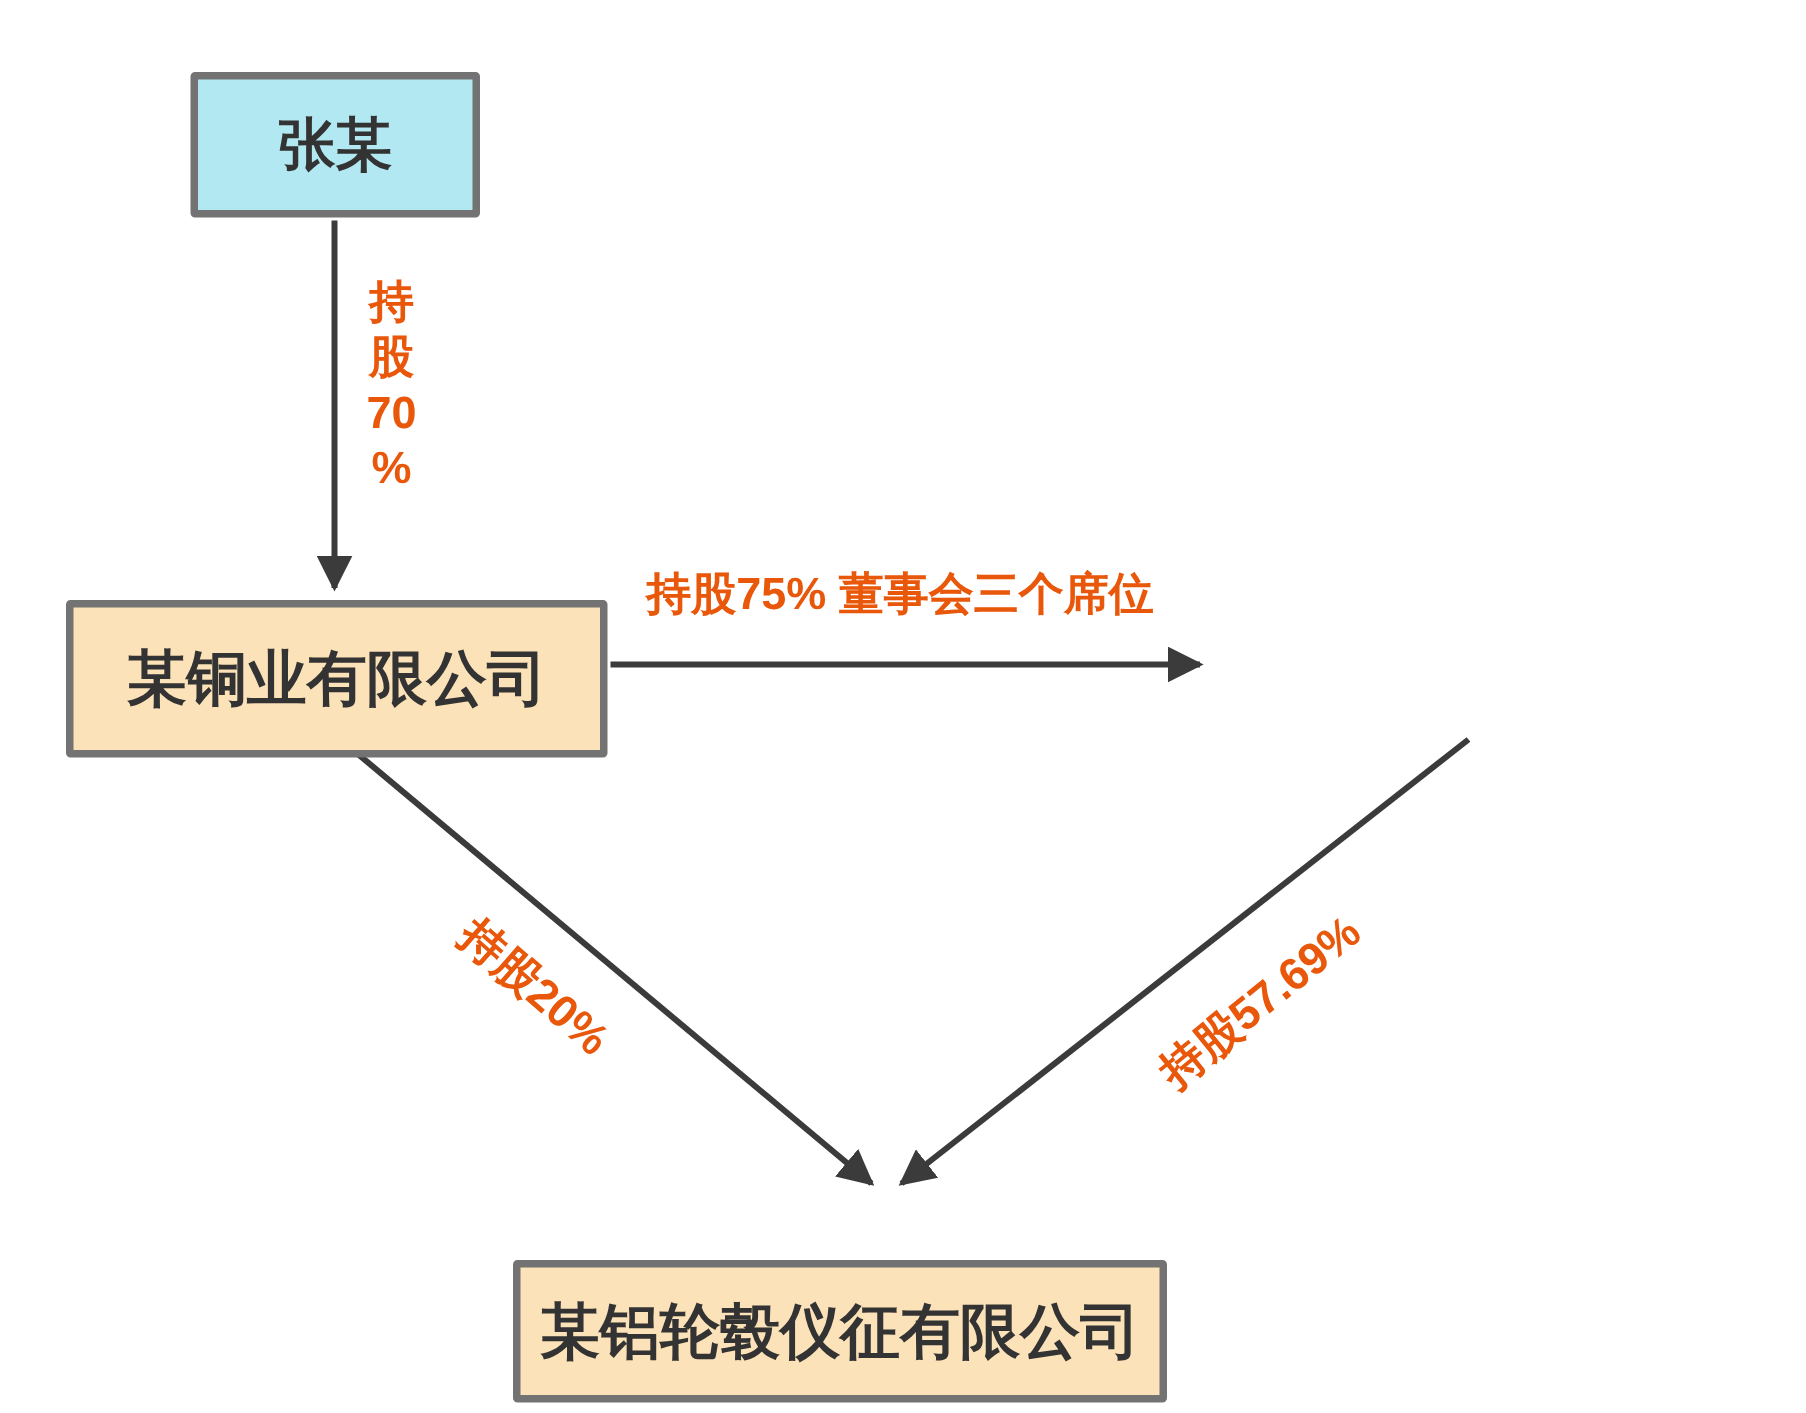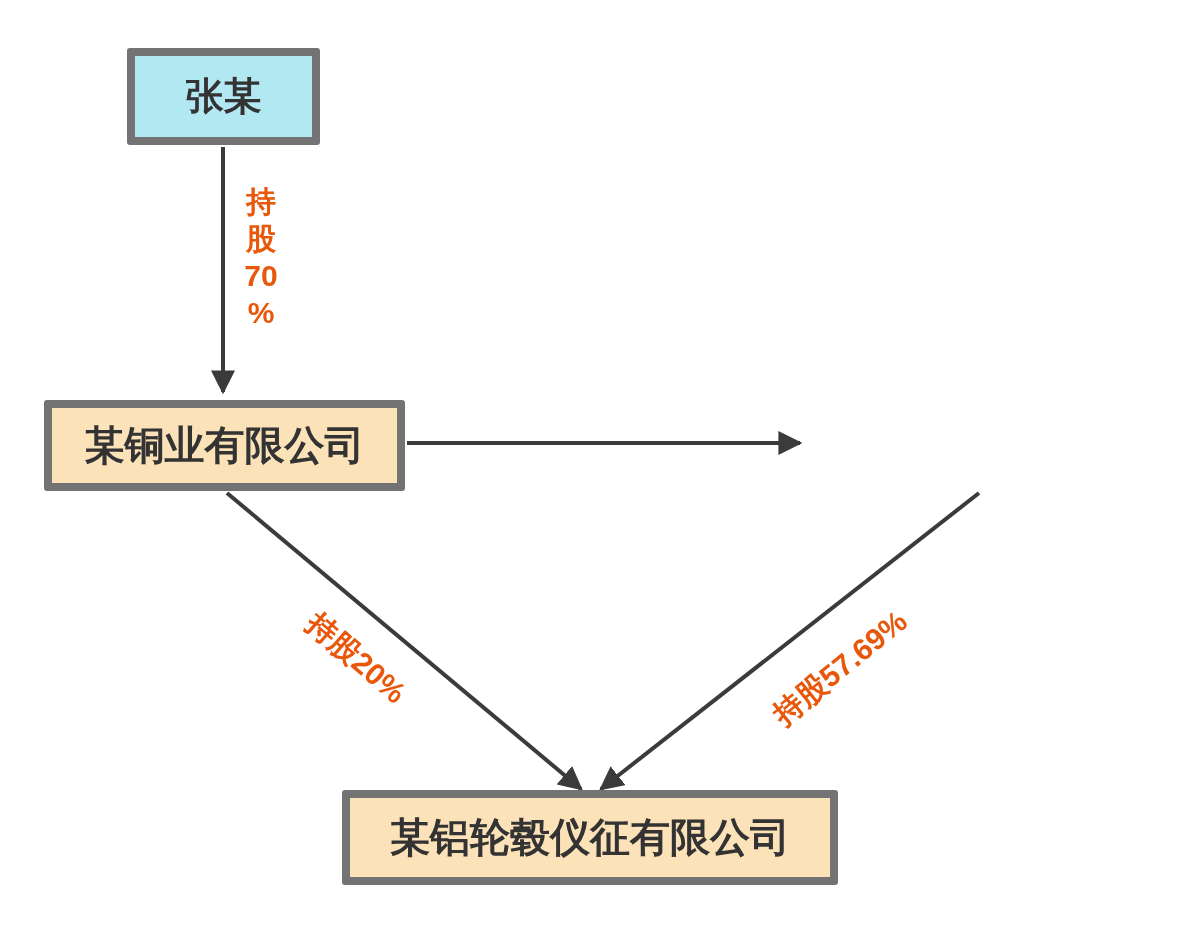--- a/index.html
+++ b/index.html
@@ -17,50 +17,50 @@
   }
   .edges-layer {
     position: absolute;
     left: 0; top: 0;
     width: 1204px;
     height: 942px;
   }
   .node {
     position: absolute;
     box-sizing: border-box;
-    border: 8px solid #737373;
+    border: 5px solid #737373;
     border-radius: 3px;
     display: flex;
     align-items: center;
     justify-content: center;
     font-weight: bold;
     color: #333333;
     text-align: left;
   }
   .node-person {
     left: 127px; top: 48px;
     width: 193px; height: 97px;
     background: #b2e8f1;
     font-size: 38px;
   }
   .node-company {
     background: #fce2b8;
     font-size: 40px;
   }
   .node-copper {
     left: 44px; top: 400px;
-    width: 361px; height: 91px;
+    width: 361px; height: 105px;
   }
   .node-aluminum {
     left: 812px; top: 400px;
     width: 338px; height: 91px;
   }
   .node-wheel {
-    left: 342px; top: 790px;
-    width: 496px; height: 95px;
+    left: 342px; top: 840px;
+    width: 436px; height: 95px;
   }
   .edge-label {
     position: absolute;
     color: #e8570a;
     font-weight: bold;
     font-size: 30px;
     text-align: center;
     white-space: nowrap;
   }
   .label-vertical {
@@ -117,18 +117,19 @@
     <span>某铝轮毂仪征有限公司</span>
   </div>
 
   <div class="edge-label label-vertical">
     <span>持</span>
     <span>股</span>
     <span>70</span>
     <span>%</span>
   </div>
 
+  <div class="edge-label label-horizontal">持股75% 董事会三个席位</div>
 
   <div class="edge-label label-diag-left">持股20%</div>
 
   <div class="edge-label label-diag-right">持股57.69%</div>
 
 </div>
 
 </body></html>

